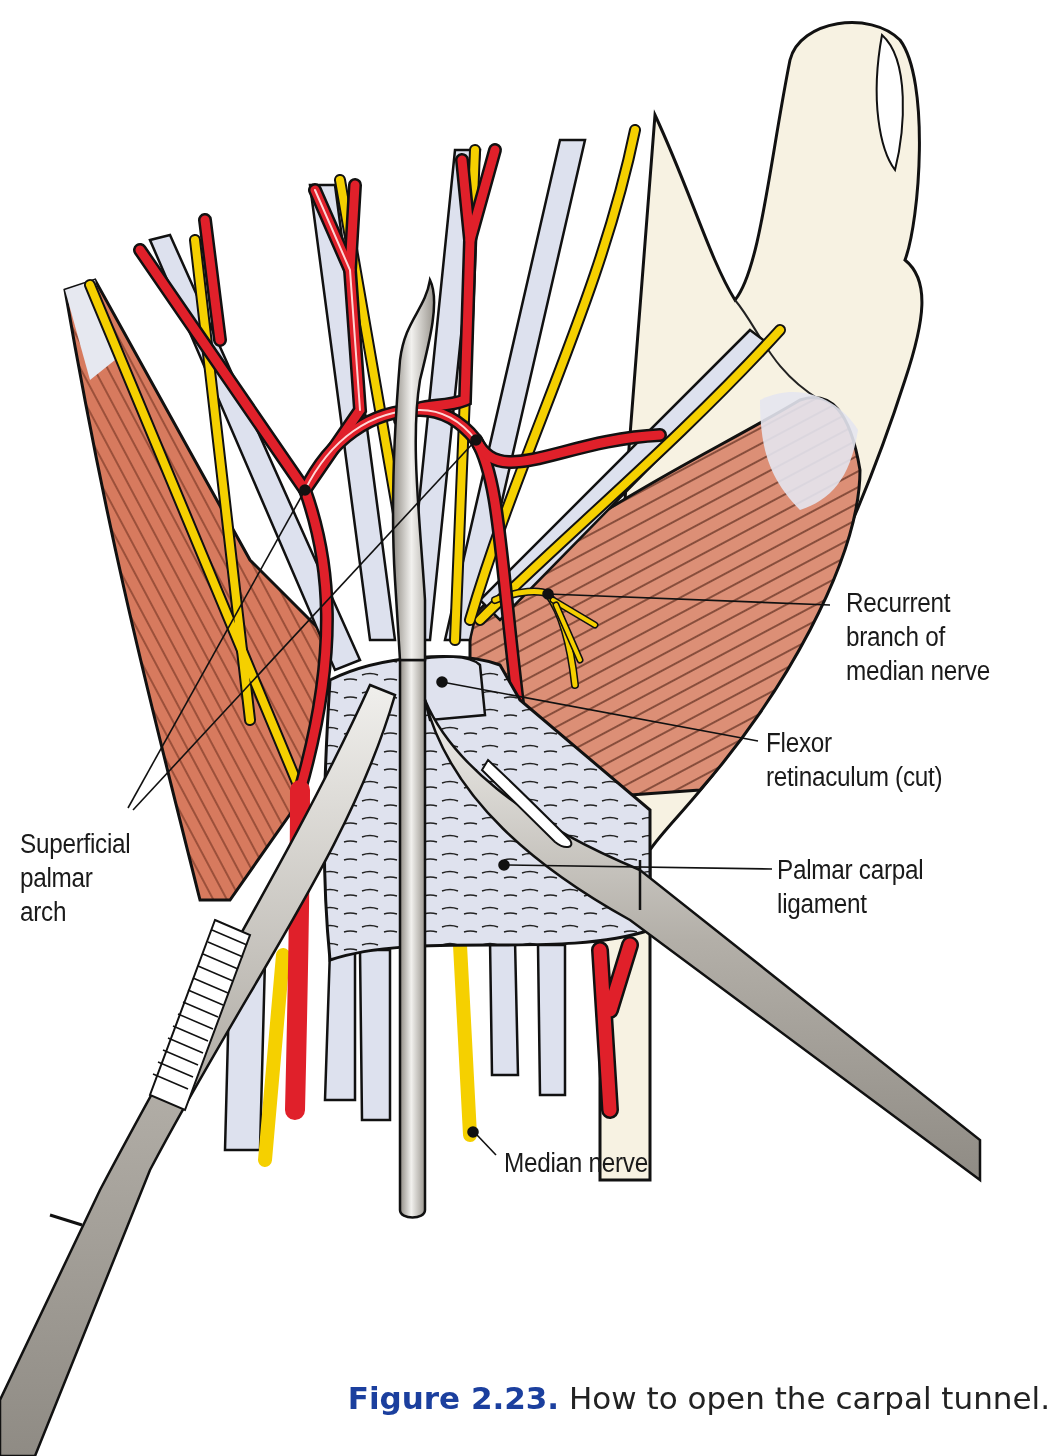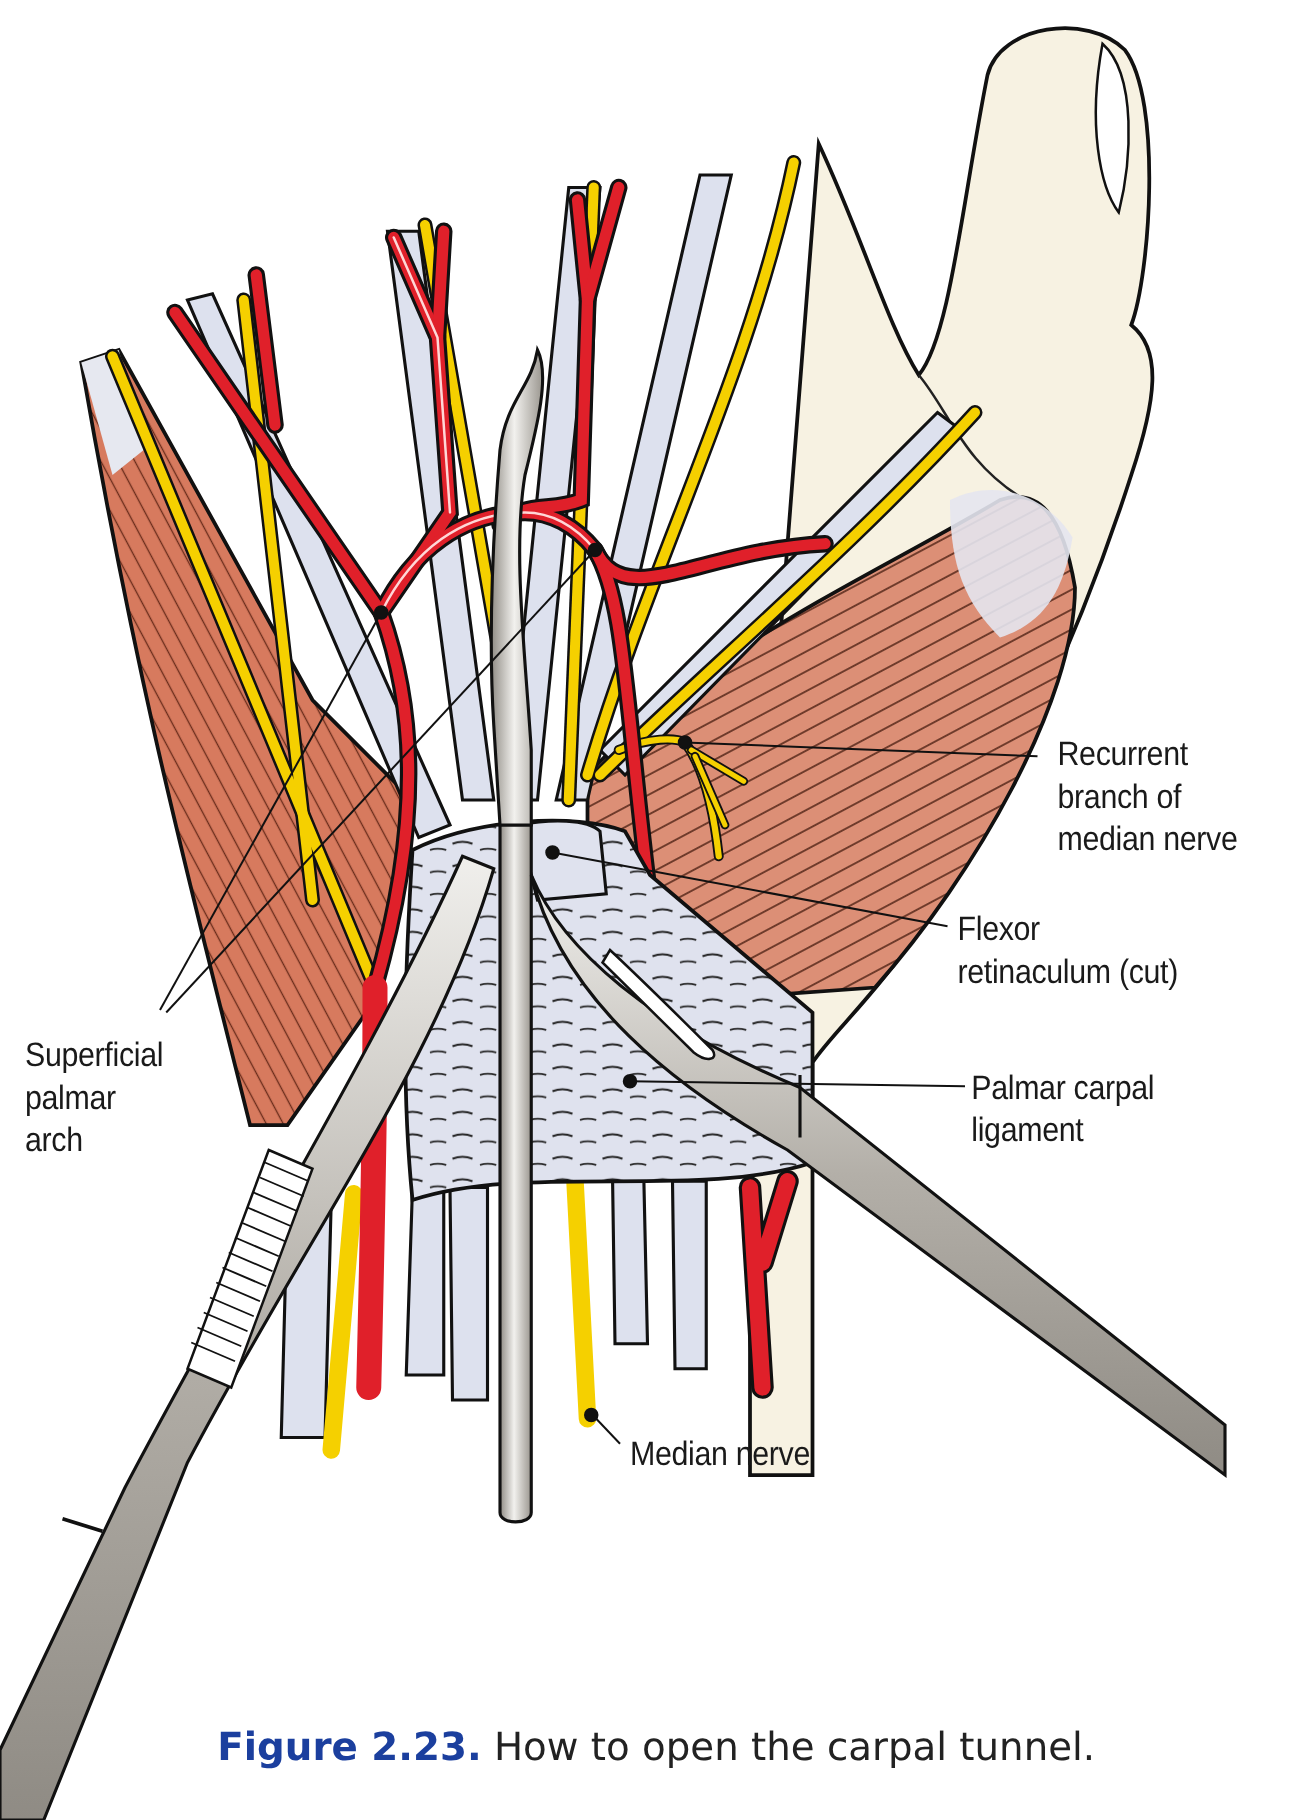--- a/index.html
+++ b/index.html
@@ -1,20 +1,20 @@
 <!DOCTYPE html>
 <html><head>
 <meta charset="utf-8">
 <style>
   html,body{margin:0;padding:0;background:#ffffff;}
   body{width:1050px;height:1456px;position:relative;overflow:hidden;font-family:"Liberation Sans",sans-serif;}
   #figure{position:absolute;left:0;top:0;width:1050px;height:1456px;}
   .lbl{position:absolute;font-family:"Liberation Sans",sans-serif;font-size:27px;line-height:34px;color:#1a1a1a;letter-spacing:-0.3px;transform:scaleX(0.9);transform-origin:left top;white-space:nowrap;}
   .lbl span{display:block;}
-  #caption{position:absolute;left:0;width:1050px;top:1380px;text-align:center;font-family:"DejaVu Sans",sans-serif;font-size:31px;color:#222;}
+  #caption{position:absolute;left:0;width:1050px;top:1380px;text-align:right;font-family:"DejaVu Sans",sans-serif;font-size:31px;color:#222;}
   #caption .num{color:#1b3f9e;font-weight:bold;}
 </style>
 </head>
 <body>
 
 <svg id="figure" viewBox="0 0 1050 1456" xmlns="http://www.w3.org/2000/svg">
   <defs>
     <linearGradient id="steel" x1="0" y1="0" x2="1" y2="0">
       <stop offset="0" stop-color="#8f8b84"></stop>
       <stop offset="0.45" stop-color="#f2f1ee"></stop>

